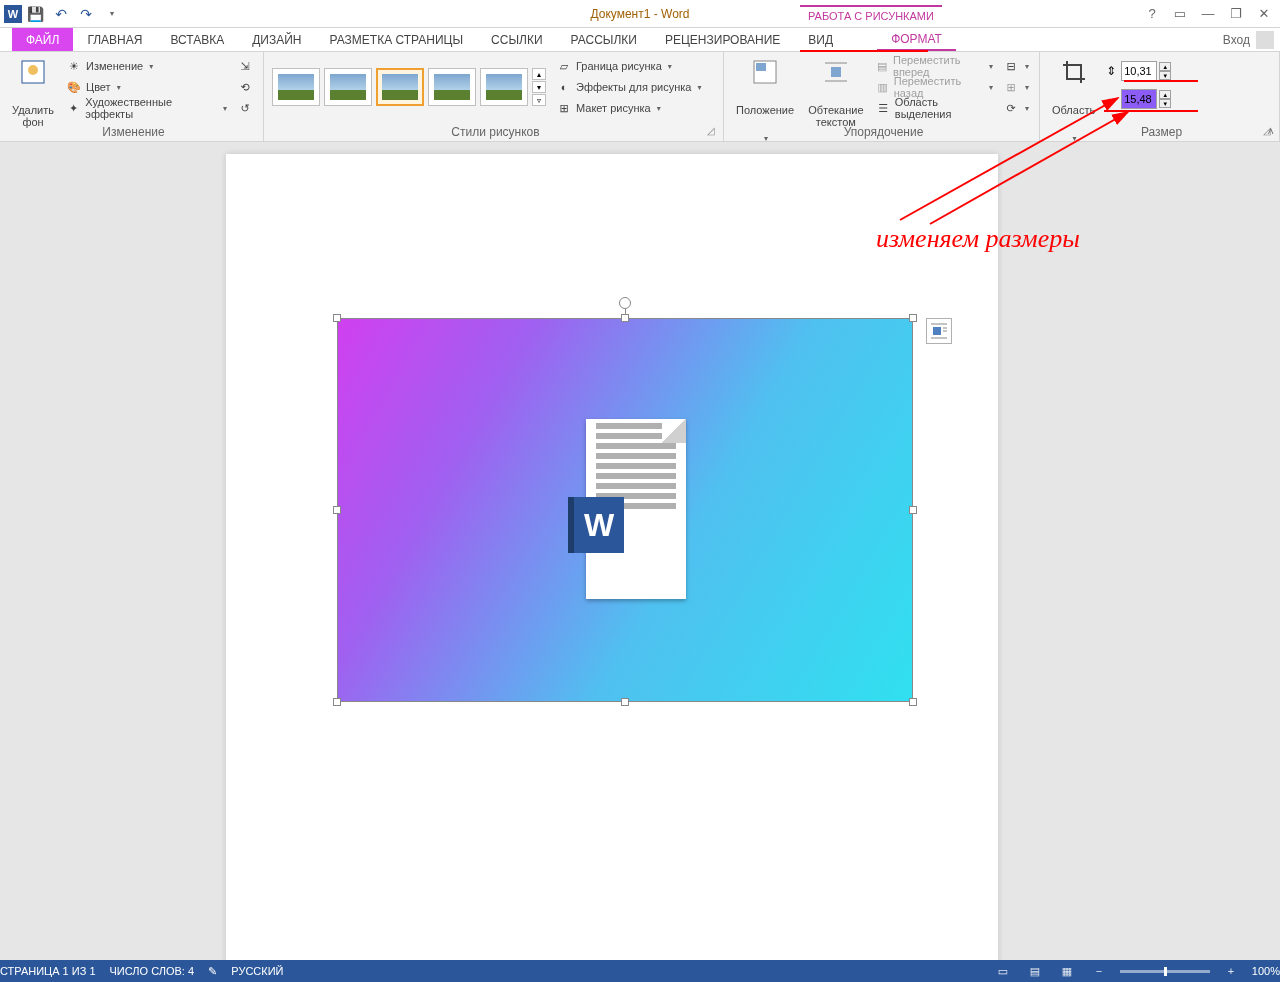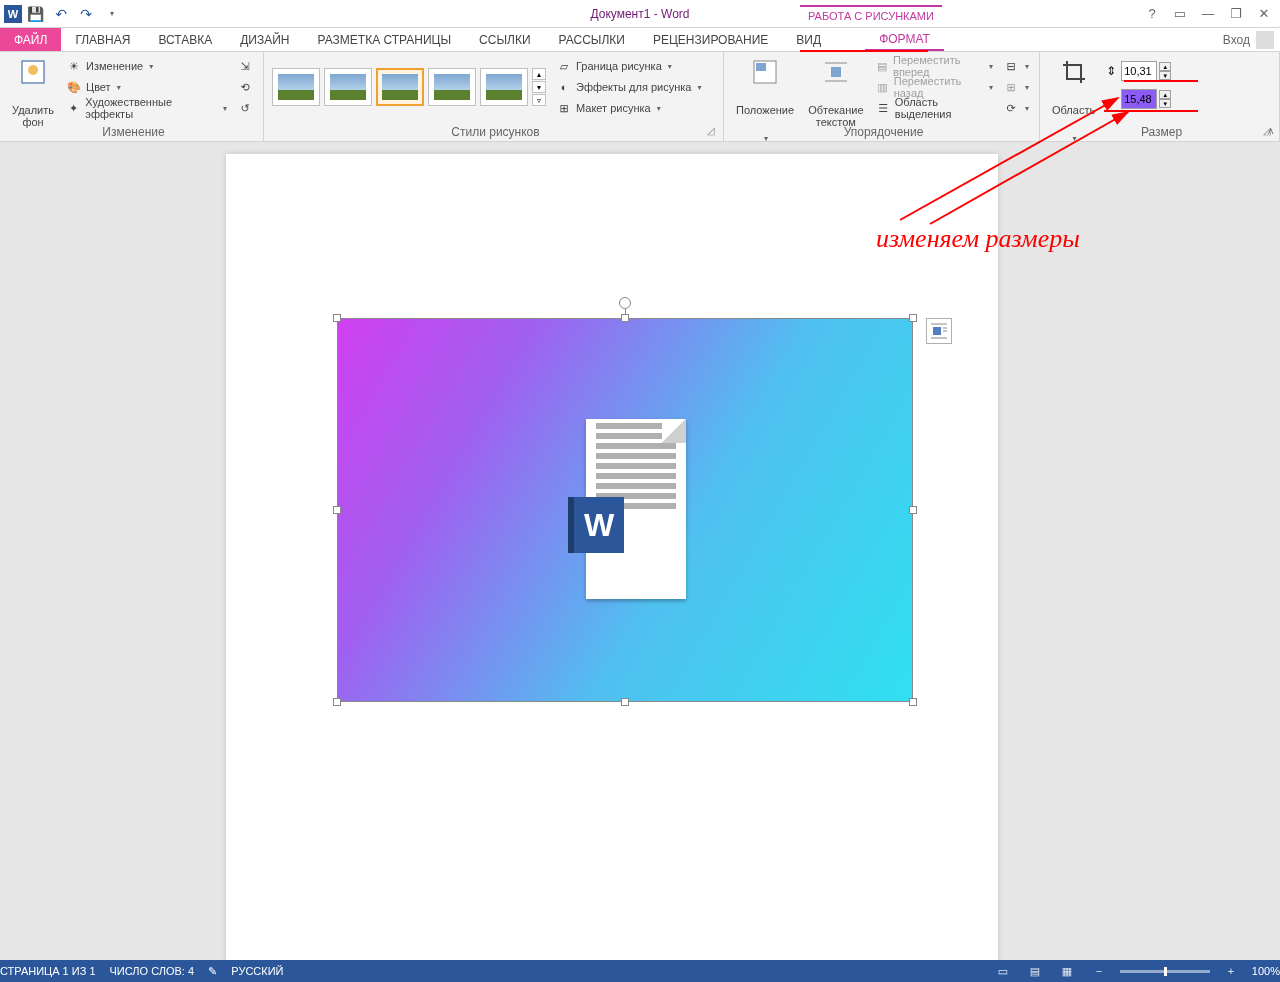--- a/index.html
+++ b/index.html
@@ -3,29 +3,29 @@
 <meta charset="utf-8">
 <style>
 * { box-sizing: border-box; margin: 0; padding: 0; }
 body { font-family: "Segoe UI", Tahoma, sans-serif; font-size: 12px; background: #fff; width: 1280px; height: 982px; overflow: hidden; position: relative; }
 
 
 .titlebar { height: 28px; background: #fff; display: flex; align-items: center; position: relative; border-bottom: 1px solid #d4d4d4; }
 .qat { display: flex; align-items: center; gap: 3px; padding-left: 4px; }
 .word-icon { width: 18px; height: 18px; background: #2b579a; color: #fff; display: flex; align-items: center; justify-content: center; font-weight: bold; font-size: 11px; }
 .qat-btn { width: 22px; height: 22px; display: flex; align-items: center; justify-content: center; color: #2b579a; cursor: pointer; font-size: 14px; }
-.title-center { position: absolute; left: 50%; transform: translateX(-50%); color: #701a75; font-size: 12px; }
+.title-center { position: absolute; left: 50%; transform: translateX(-50%); color: #a16207; font-size: 12px; }
 .title-tools { position: absolute; left: 800px; color: #c238a0; font-size: 11px; border-top: 2px solid #c238a0; padding: 3px 8px 0; }
 .title-right { margin-left: auto; display: flex; align-items: center; gap: 4px; padding-right: 4px; }
 .win-btn { width: 24px; height: 22px; display: flex; align-items: center; justify-content: center; color: #666; cursor: pointer; font-size: 13px; }
 
 
 .tabs { height: 24px; background: #fff; display: flex; align-items: stretch; border-bottom: 1px solid #d4d4d4; }
 .tab { padding: 0 14px; display: flex; align-items: center; color: #444; cursor: pointer; font-size: 12px; text-transform: uppercase; }
-.tab.file { background: #ec4899; color: #fff; }
+.tab.file { background: #d946ef; color: #fff; margin-left: 12px; }
 .tab.active { color: #c238a0; border-bottom: 2px solid #c238a0; }
 .tabs-right { margin-left: auto; display: flex; align-items: center; padding-right: 6px; gap: 6px; color: #666; }
 .avatar-sq { width: 18px; height: 18px; background: #ddd; }
 
 
 .ribbon { height: 90px; background: #f3f3f3; display: flex; border-bottom: 1px solid #d4d4d4; position: relative; }
 .group { border-right: 1px solid #d4d4d4; padding: 4px 8px 0; display: flex; flex-direction: column; position: relative; }
 .group-label { position: absolute; bottom: 2px; left: 4px; right: 0; text-align: center; color: #666; font-size: 12px; }
 .dlaunch { position: absolute; bottom: 4px; right: 4px; width: 12px; height: 12px; color: #888; font-size: 10px; cursor: pointer; }
 .big-btn { display: flex; flex-direction: column; align-items: center; gap: 18px; cursor: pointer; padding: 2px 4px; }

